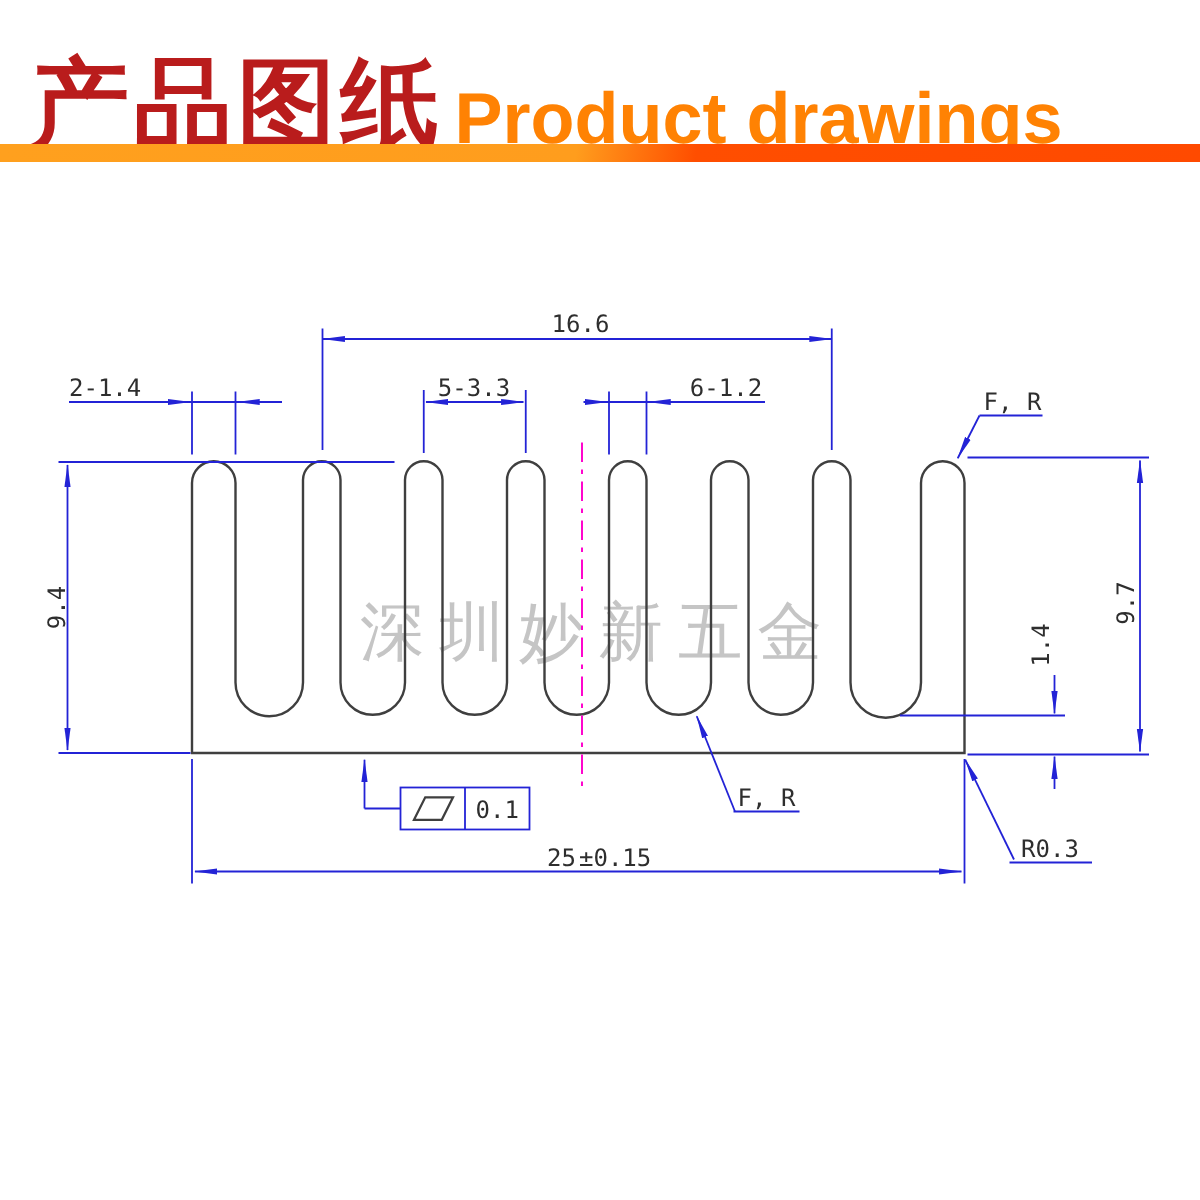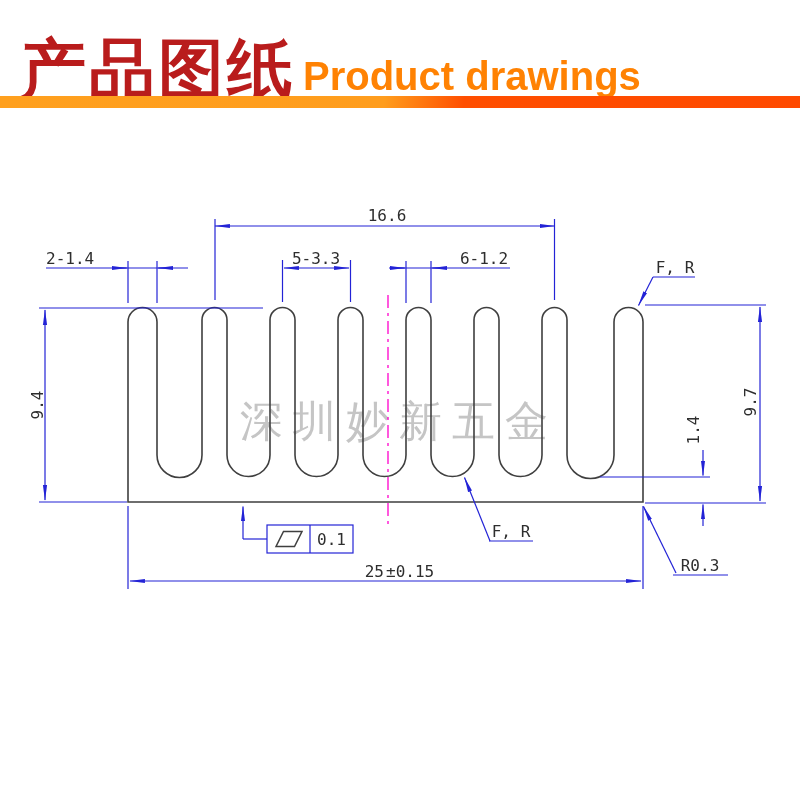--- a/index.html
+++ b/index.html
@@ -5,21 +5,21 @@
   html,body{margin:0;padding:0;}
   body{
     width:800px;height:800px;background:#ffffff;position:relative;
     overflow:hidden;font-family:"Liberation Sans", sans-serif;
   }
   .title-cn{
     position:absolute;left:20px;top:36px;font-size:66px;line-height:1;
     font-weight:700;color:#b91c1c;letter-spacing:3px;white-space:nowrap;
   }
   .title-en{
-    position:absolute;left:303px;top:56px;font-size:40px;line-height:1;
+    position:absolute;left:303px;top:56px;font-size:48px;line-height:1;
     font-weight:700;color:#ff8203;white-space:nowrap;
   }
   .header-bar{
     position:absolute;left:0;top:96px;width:800px;height:12px;
     background:linear-gradient(97deg,#ffa01e 0%,#ff9d1d 48%,#ff4e00 58%,#ff4a00 100%);
   }
   svg{position:absolute;left:0;top:0;}
   svg text{font-family:"DejaVu Sans Mono","Liberation Mono",monospace;fill:#2e2e2e;font-size:16px;}
   .dimline{stroke:#2323d6;stroke-width:1.2;fill:none;}
   .profile{stroke:#3f3f3f;stroke-width:1.6;fill:none;}

